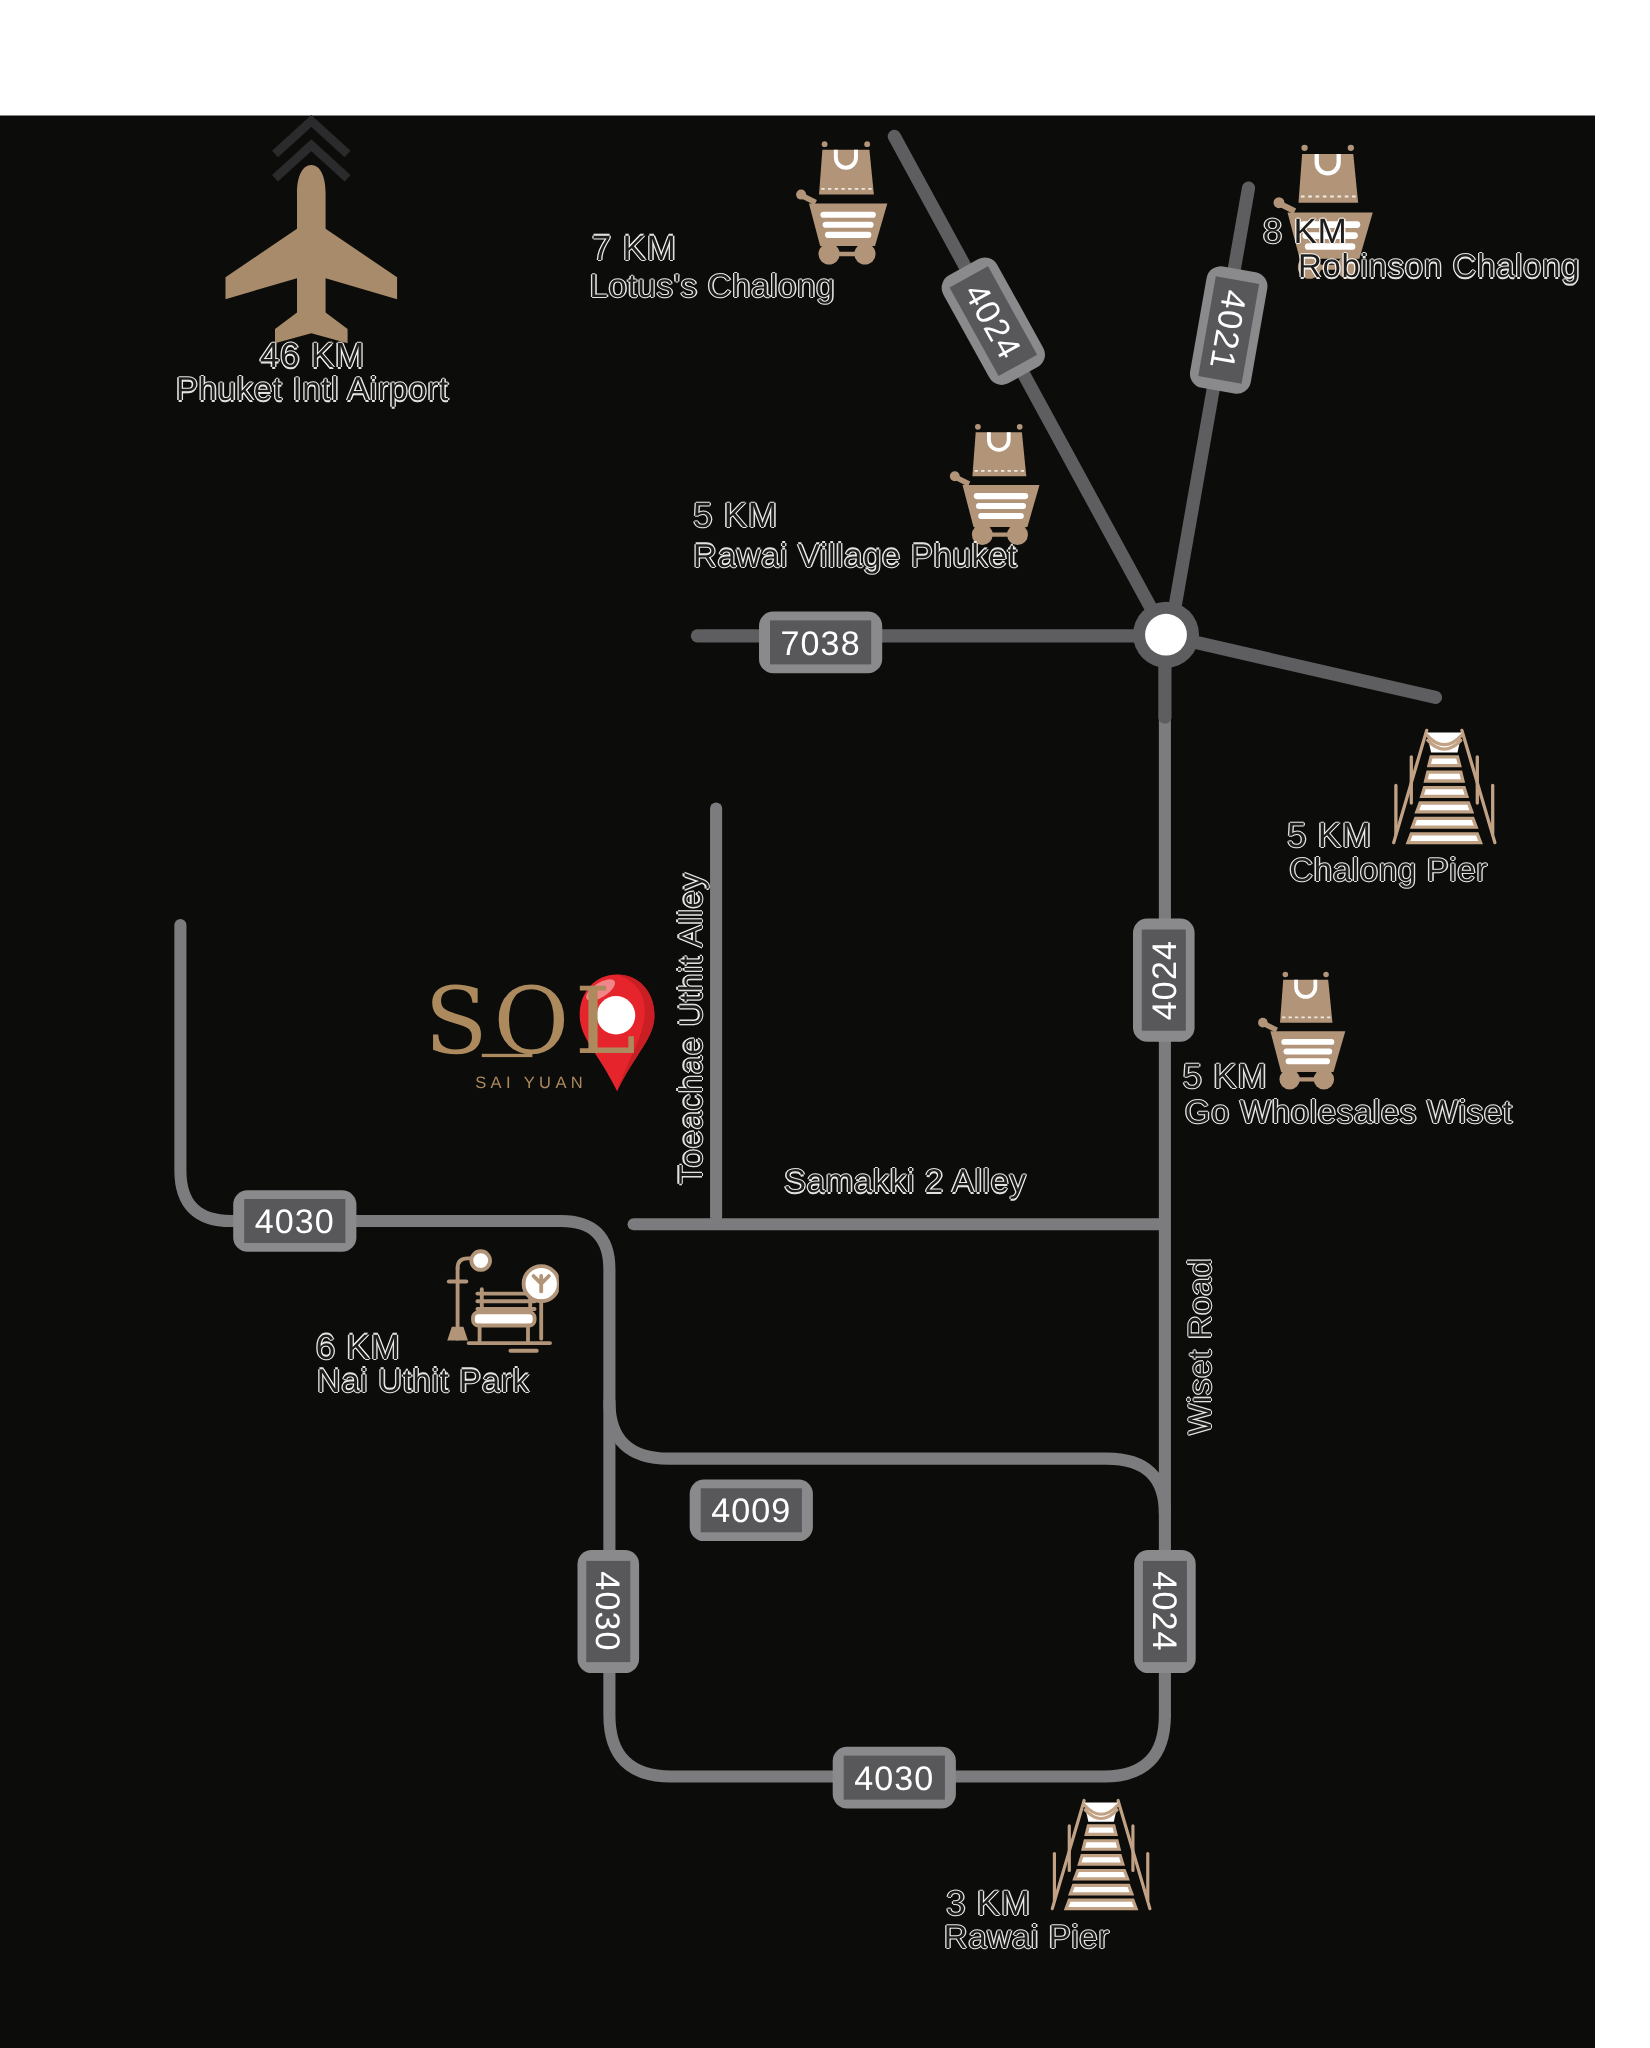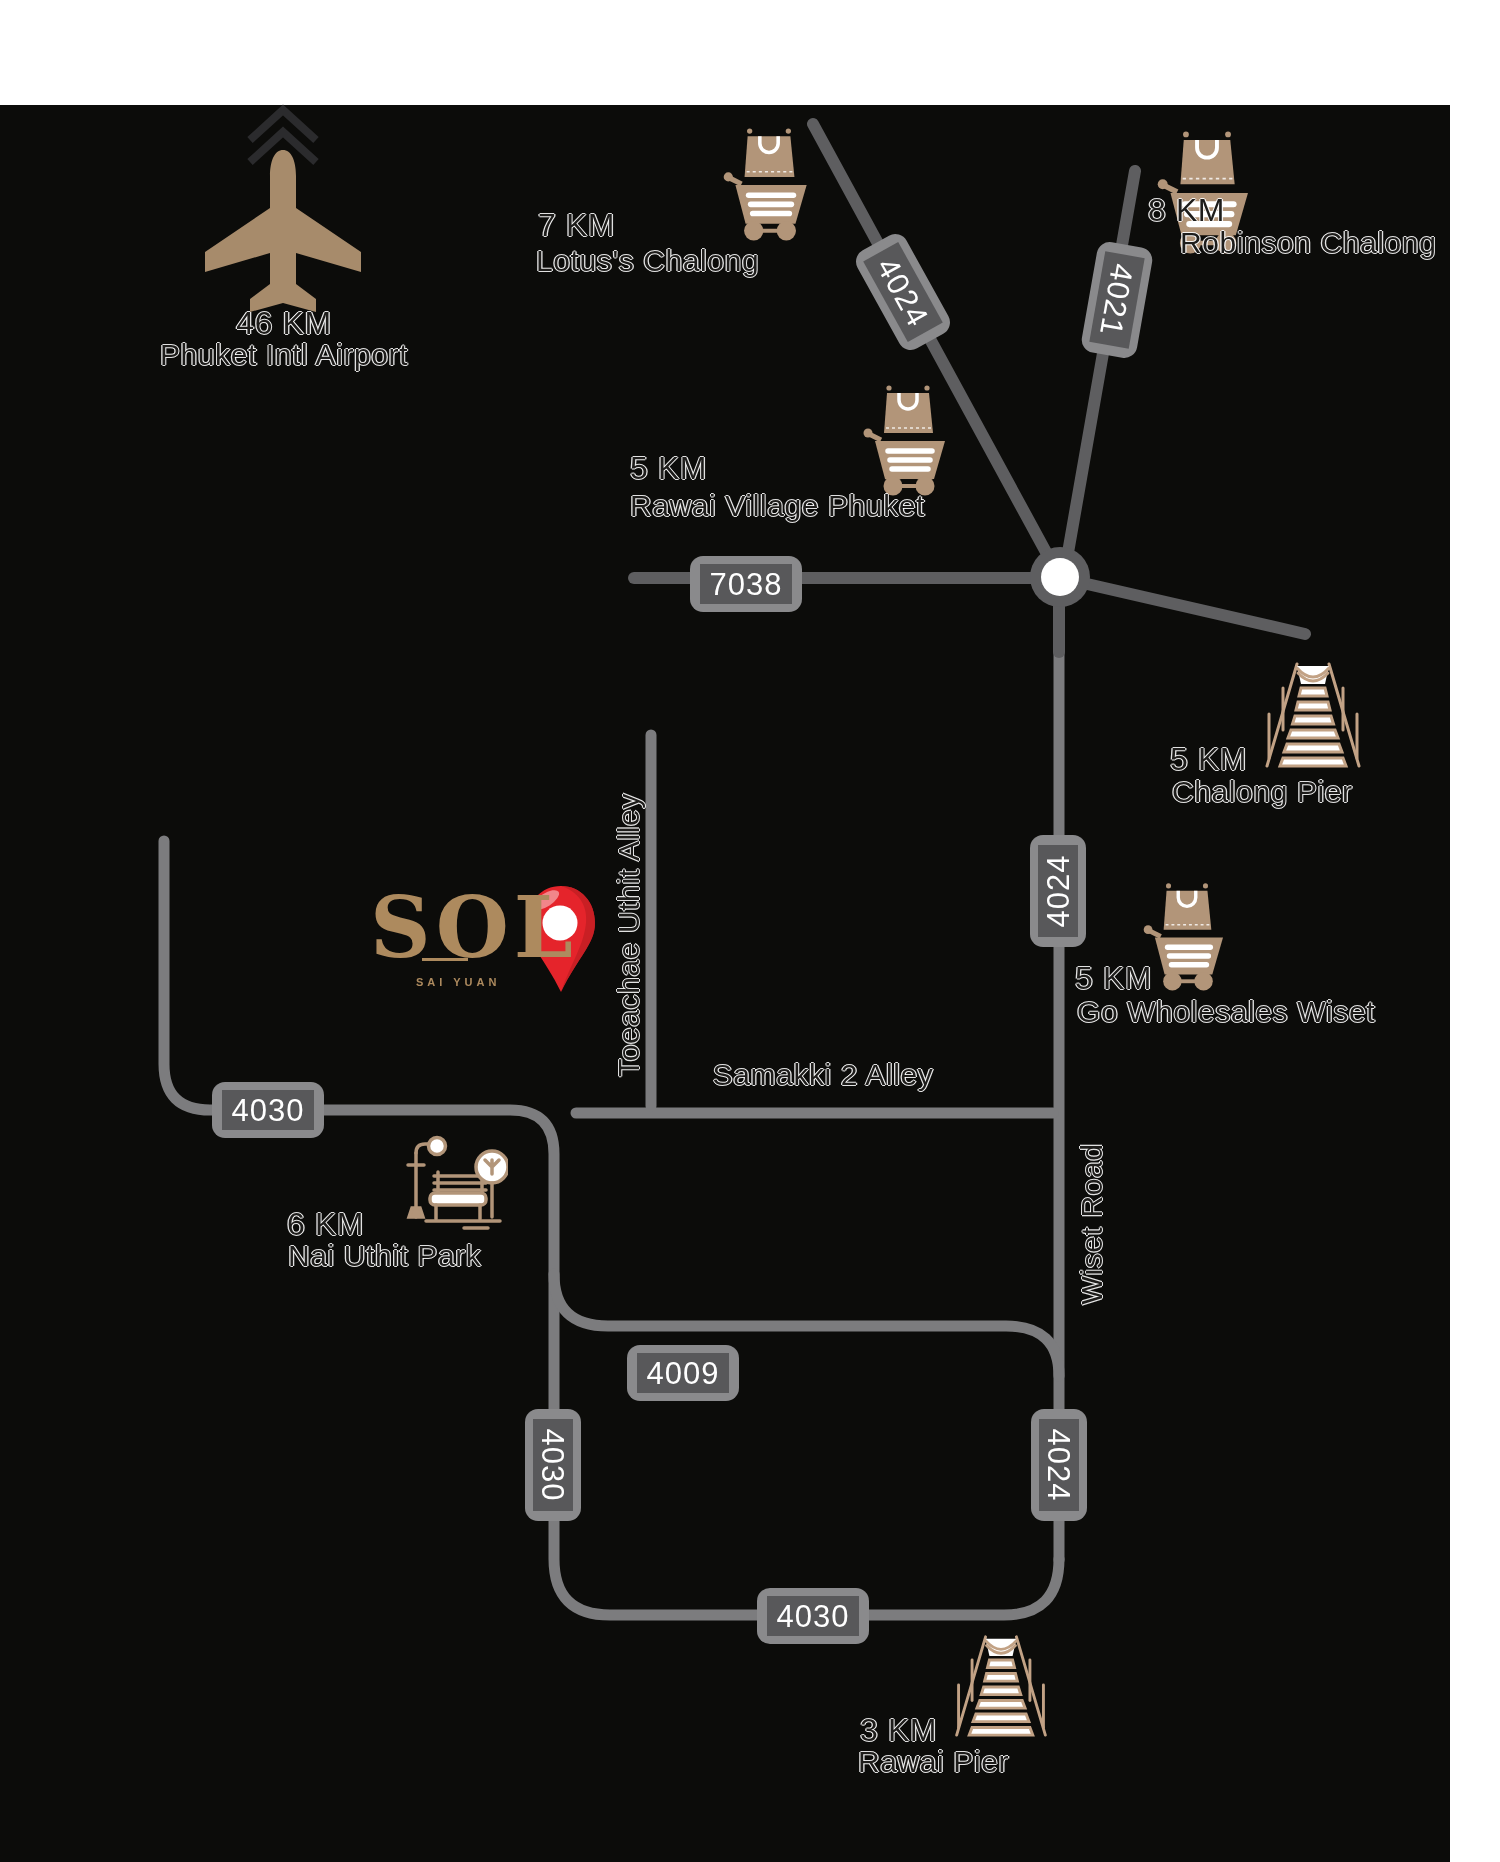--- a/index.html
+++ b/index.html
@@ -15,24 +15,24 @@
   .badge-inner span{color:#ffffff;font-size:31px;font-weight:500;letter-spacing:1px;line-height:1;}
   
   .lbl{position:absolute;z-index:4;color:#1e1d1b;white-space:nowrap;letter-spacing:.6px;font-weight:500;
        text-shadow:-1.2px 0 rgba(255,255,255,.88),1.2px 0 rgba(255,255,255,.88),
                    0 -1.2px rgba(255,255,255,.88),0 1.2px rgba(255,255,255,.88);}
   .dist{font-size:32px;}
   .name{font-size:30px;}
   .ctr{transform:translateX(-50%);}
   .vert{transform:translate(-50%,-50%) rotate(-90deg);}
   
-  #logo{position:absolute;left:370px;top:886px;z-index:4;color:#ad8a5e;font-weight:bold;}
+  #logo{position:absolute;left:386px;top:886px;z-index:4;color:#ad8a5e;}
   #logo .big{font-family:"DejaVu Serif","Liberation Serif",serif;font-size:84px;line-height:1;letter-spacing:5px;}
   #logo .o-underline{position:absolute;left:52px;top:72px;width:46px;height:3px;background:#ad8a5e;}
-  #logo .sub{margin-top:6px;margin-left:46px;font-size:11px;letter-spacing:4px;color:#ad8a5e;}
+  #logo .sub{margin-top:6px;margin-left:46px;font-size:15px;letter-spacing:4px;color:#ad8a5e;}
 </style>
 </head>
 <body>
 
 <div id="stage">
   <div id="map-bg"></div>
 
   <svg id="road-svg" width="1500" height="1862" viewBox="0 0 1500 1862">
     <defs>
 

